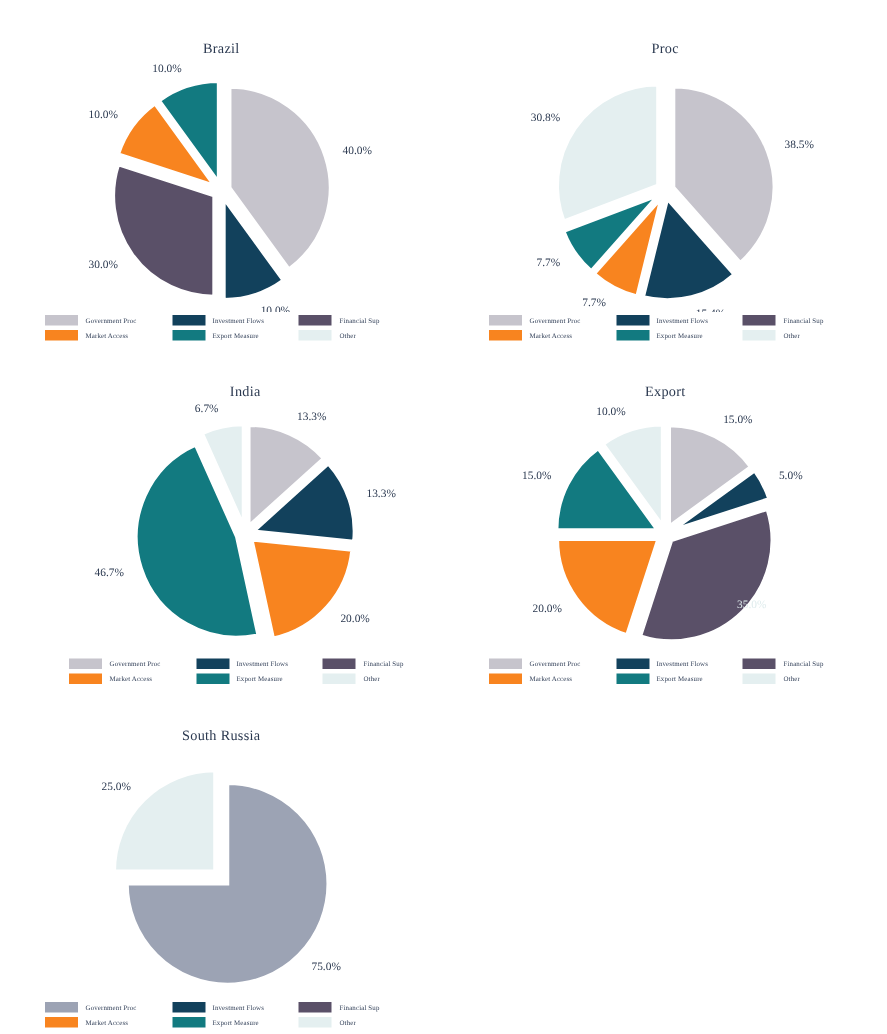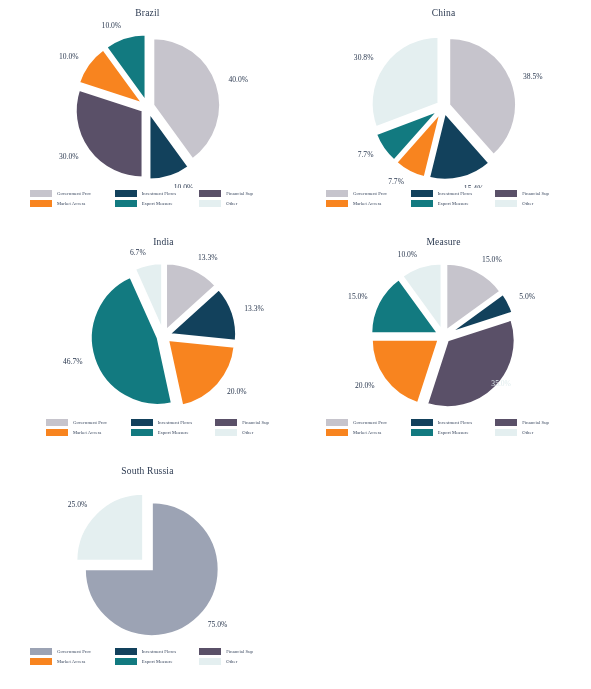--- a/index.html
+++ b/index.html
@@ -1,20 +1,20 @@
 <!DOCTYPE html>
 <html><head>
 <meta charset="utf-8">
 <style>
   html,body{margin:0;padding:0;background:#ffffff;}
   body{width:591px;height:689px;position:relative;
        font-family:"Liberation Serif","DejaVu Serif",serif;
        color:#2e3a4e;overflow:hidden;}
   .grid{position:absolute;left:0;top:0;width:591px;height:689px;}
-  .panel{position:absolute;width:295px;height:230px;}
+  .panel{position:absolute;width:295px;height:230px;margin-top:20px;}
   .p0{left:0;top:0}.p1{left:296px;top:0}
   .p2{left:16px;top:229px}.p3{left:296px;top:229px}
   .p4{left:0;top:458px}
   .ptitle{position:absolute;left:0;top:8px;width:295px;text-align:center;
           font-size:9.5px;letter-spacing:.2px;color:#2b3950;}
   .chartwrap{position:absolute;left:0;top:18px;width:295px;height:170px;}
   .chartwrap svg{display:block;margin:0 auto;}
   .legend{position:absolute;left:30px;top:188px;width:250px;
           display:grid;grid-template-columns:repeat(3,1fr);
           grid-auto-rows:10px;gap:0px 4px;}
@@ -67,21 +67,21 @@
           <span class="sw" style="background: rgb(18, 122, 128);"></span>
           <span class="lglabel">Export Measure</span>
         </div>
         <div class="lgitem">
           <span class="sw" style="background: rgb(228, 239, 240);"></span>
           <span class="lglabel">Other</span>
         </div>
       </div>
     </div>
     <div class="panel p1">
-      <div class="ptitle">China</div>
+      <div class="ptitle">Proc</div>
       <div class="chartwrap">
         <svg width="295" height="170" viewBox="0 0 295 170">
           <path d="M 153.1100974561125 86.87237067774478 L 153.1100974561125 19.872370677744783 A 67 67 0 0 1 197.53931555824576 137.02259080520855 Z" fill="#c6c4cc" stroke="#ffffff" stroke-width="2.2"></path>
           <text class="plabel" x="227.0324816028214" y="58.83730830816192" text-anchor="start" dominant-baseline="middle">38.5%</text>
           <path d="M 148.93589398572536 94.82565090455631 L 193.36511208785862 144.9758710320201 A 67 67 0 0 1 132.90174447845897 159.8787526721018 Z" fill="#12415c" stroke="#ffffff" stroke-width="2.2"></path>
           <text class="plabel" x="167.85619040429967" y="171.58831099025997" text-anchor="start" dominant-baseline="middle">15.4%</text>
           <path d="M 144.71166096773737 94.31273615391926 L 128.67751146047098 159.36583792146473 A 67 67 0 0 1 100.28244286560408 144.46295628138301 Z" fill="#f8841f" stroke="#ffffff" stroke-width="2.2"></path>
           <text class="plabel" x="107.970646985957" y="164.31688954206203" text-anchor="end" dominant-baseline="middle">7.7%</text>
           <path d="M 142.56209680463806 92.40838848038693 L 98.13287870250477 142.55860860785072 A 67 67 0 0 1 79.91600854471525 116.1669159122368 Z" fill="#127a80" stroke="#ffffff" stroke-width="2.2"></path>
           <text class="plabel" x="77.49699236708558" y="137.31958735695213" text-anchor="end" dominant-baseline="middle">7.7%</text>
@@ -153,21 +153,21 @@
           <span class="sw" style="background: rgb(18, 122, 128);"></span>
           <span class="lglabel">Export Measure</span>
         </div>
         <div class="lgitem">
           <span class="sw" style="background: rgb(228, 239, 240);"></span>
           <span class="lglabel">Other</span>
         </div>
       </div>
     </div>
     <div class="panel p3">
-      <div class="ptitle">Measure</div>
+      <div class="ptitle">Export</div>
       <div class="chartwrap">
         <svg width="295" height="170" viewBox="0 0 295 170">
           <path d="M 150.22394299843728 83.6539608548698 L 150.22394299843728 16.653960854869794 A 67 67 0 0 1 204.42808162155876 44.2723489512741 Z" fill="#c6c4cc" stroke="#ffffff" stroke-width="2.2"></path>
           <text class="plabel" x="186.11643190784585" y="13.210985052537438" text-anchor="start" dominant-baseline="middle">15.0%</text>
           <path d="M 152.84603914513022 86.27605700156272 L 207.0501777682517 46.89444509796702 A 67 67 0 0 1 216.5668257369055 65.57191837844124 Z" fill="#12415c" stroke="#ffffff" stroke-width="2.2"></path>
           <text class="plabel" x="223.2890149474626" y="50.38356809215415" text-anchor="start" dominant-baseline="middle">5.0%</text>
           <path d="M 151.7426406871193 93.24264068711929 L 215.46342727889459 72.53850206399781 A 67 67 0 0 1 131.0385020639978 156.96342727889459 Z" fill="#5a5068" stroke="#ffffff" stroke-width="2.2"></path>
           <text class="plabel inside" x="195.32870267945808" y="136.82870267945808" text-anchor="start" dominant-baseline="middle">35.0%</text>
           <path d="M 142.6458980337503 92.52671151375483 L 121.94175941062883 156.24749810553013 A 67 67 0 0 1 75.64589803375031 92.52671151375485 Z" fill="#f8841f" stroke="#ffffff" stroke-width="2.2"></path>
           <text class="plabel" x="78.68501445846698" y="138.99701355999775" text-anchor="end" dominant-baseline="middle">20.0%</text>

